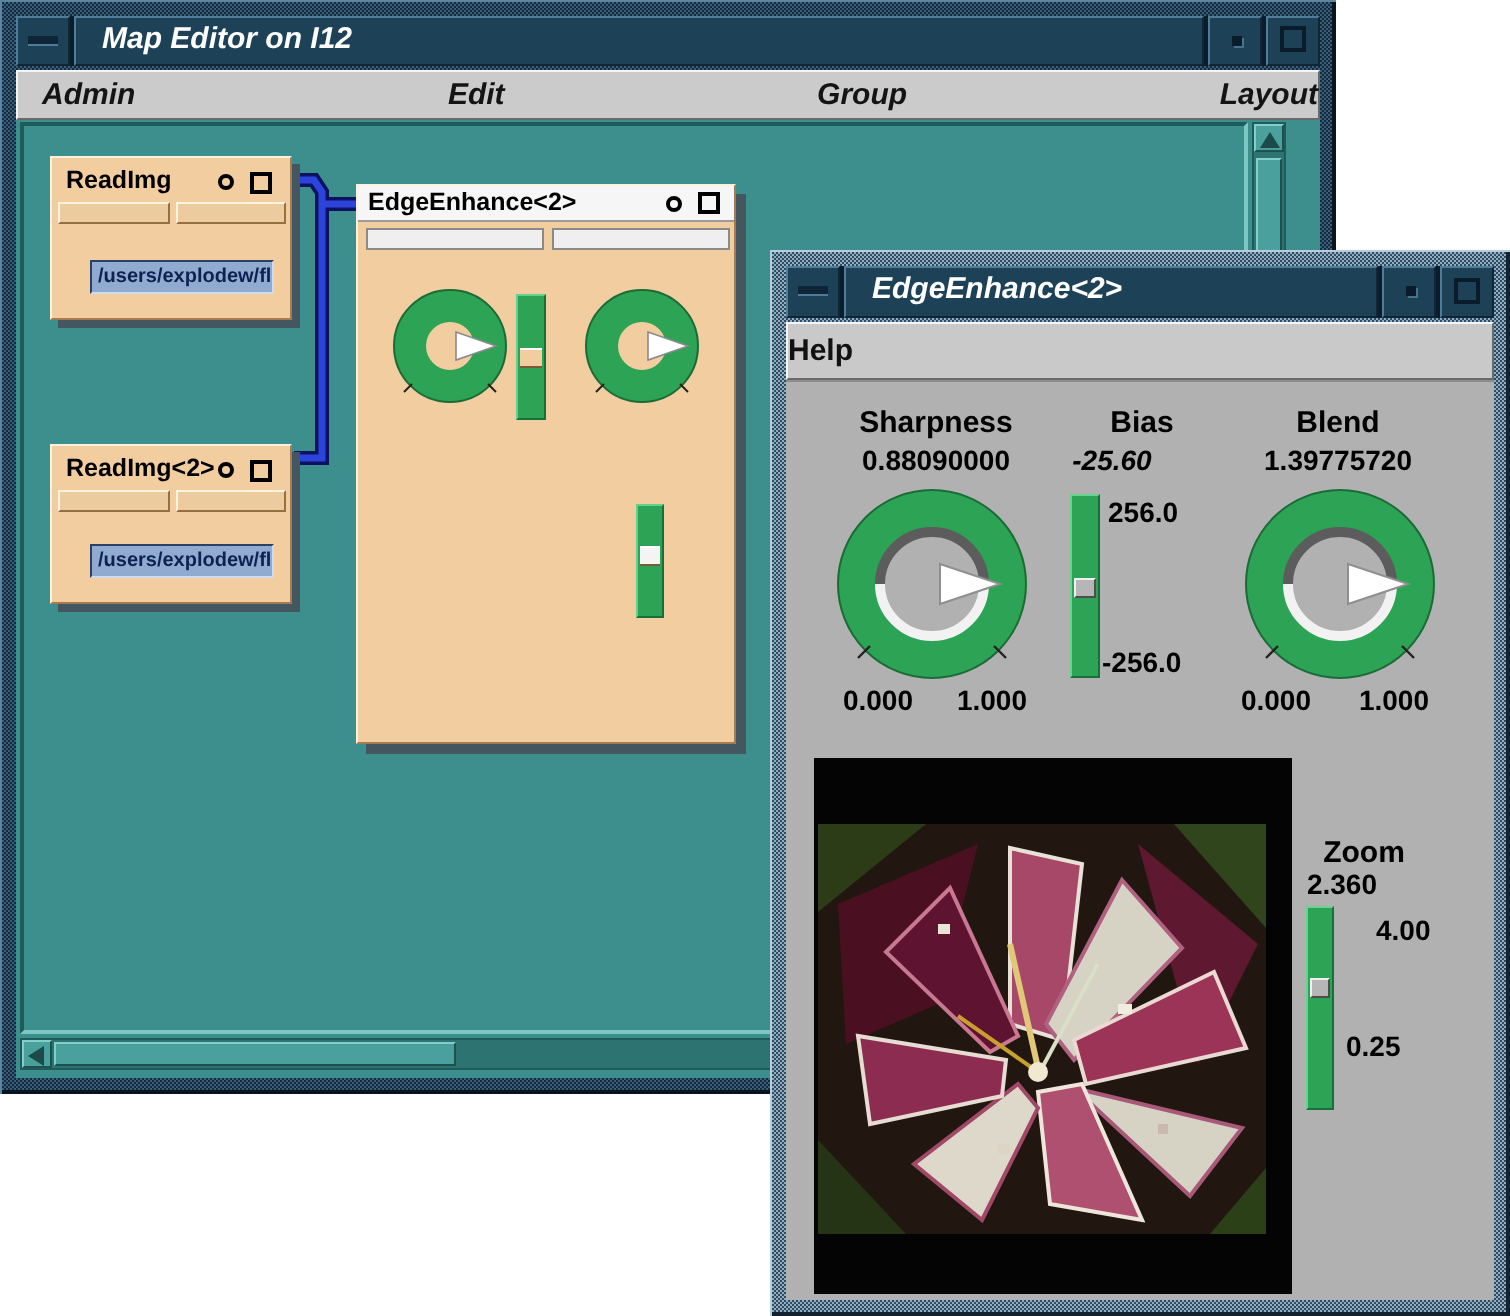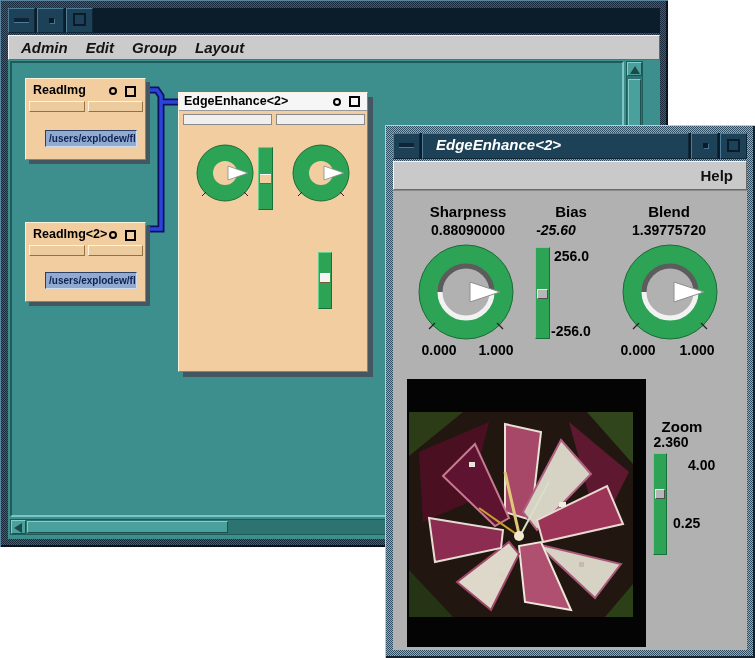--- a/index.html
+++ b/index.html
@@ -25,23 +25,23 @@
        padding-left:13px;white-space:nowrap;box-sizing:border-box;}
   .dash{position:absolute;left:5px;top:9px;width:15px;height:5px;background:#0d2536;
         box-shadow:inset 0 -1px 0 #4f7d99;}
   .dot{position:absolute;left:11px;top:9px;width:5px;height:5px;background:#0a1c2a;
        box-shadow:1px 1px 0 #46728c;}
   .sqr{position:absolute;left:6px;top:4px;width:13px;height:13px;border:2px solid #0a1c2a;box-sizing:border-box;}
   #ewin .sqr{top:5px;}
 
   .menubar{position:absolute;background:#cbcbcb;border:1px solid;
            border-color:#f4f4f4 #6a6a6a #6a6a6a #f4f4f4;box-sizing:border-box;
-           display:flex;align-items:center;}
+           display:flex;align-items:center;justify-content:space-between;}
   #mwin .menubar{left:8px;top:35px;width:652px;height:25px;}
-  #ewin .menubar{left:8px;top:36px;width:354px;height:29px;justify-content:flex-end;background:#c9c9c9;}
+  #ewin .menubar{left:8px;top:36px;width:354px;height:29px;justify-content:flex-start;background:#c9c9c9;}
   .mitem{font-weight:bold;font-style:italic;font-size:15px;color:#141414;margin-left:18px;}
   .mitem:first-child{margin-left:12px;}
   .help{font-weight:bold;font-size:15px;color:#111;margin-right:13px;}
 
   
   #mwork{position:absolute;left:8px;top:60px;width:652px;height:479px;background:#3d8f8d;}
   #mcanvas{position:absolute;left:2px;top:1px;width:614px;height:456px;background:#3d8f8d;
     border:2px solid;border-color:#1f5b59 #7cc6c4 #7cc6c4 #1f5b59;box-sizing:border-box;}
   #vscroll{position:absolute;left:618px;top:1px;width:17px;height:456px;background:#2d7371;
     border:1px solid #1f5b59;box-sizing:border-box;}
@@ -143,20 +143,21 @@
 </head>
 <body>
 
 <div id="stage">
 
   <div id="mwin">
     <div class="titlebar">
       <div class="tbtn">
         <span class="dash"></span>
       </div>
+      <div class="ttl">Map Editor on I12</div>
       <div class="tbtn">
         <span class="dot"></span>
       </div>
       <div class="tbtn">
         <span class="sqr"></span>
       </div>
     </div>
 
     <div class="menubar">
       <span class="mitem">Admin</span>

